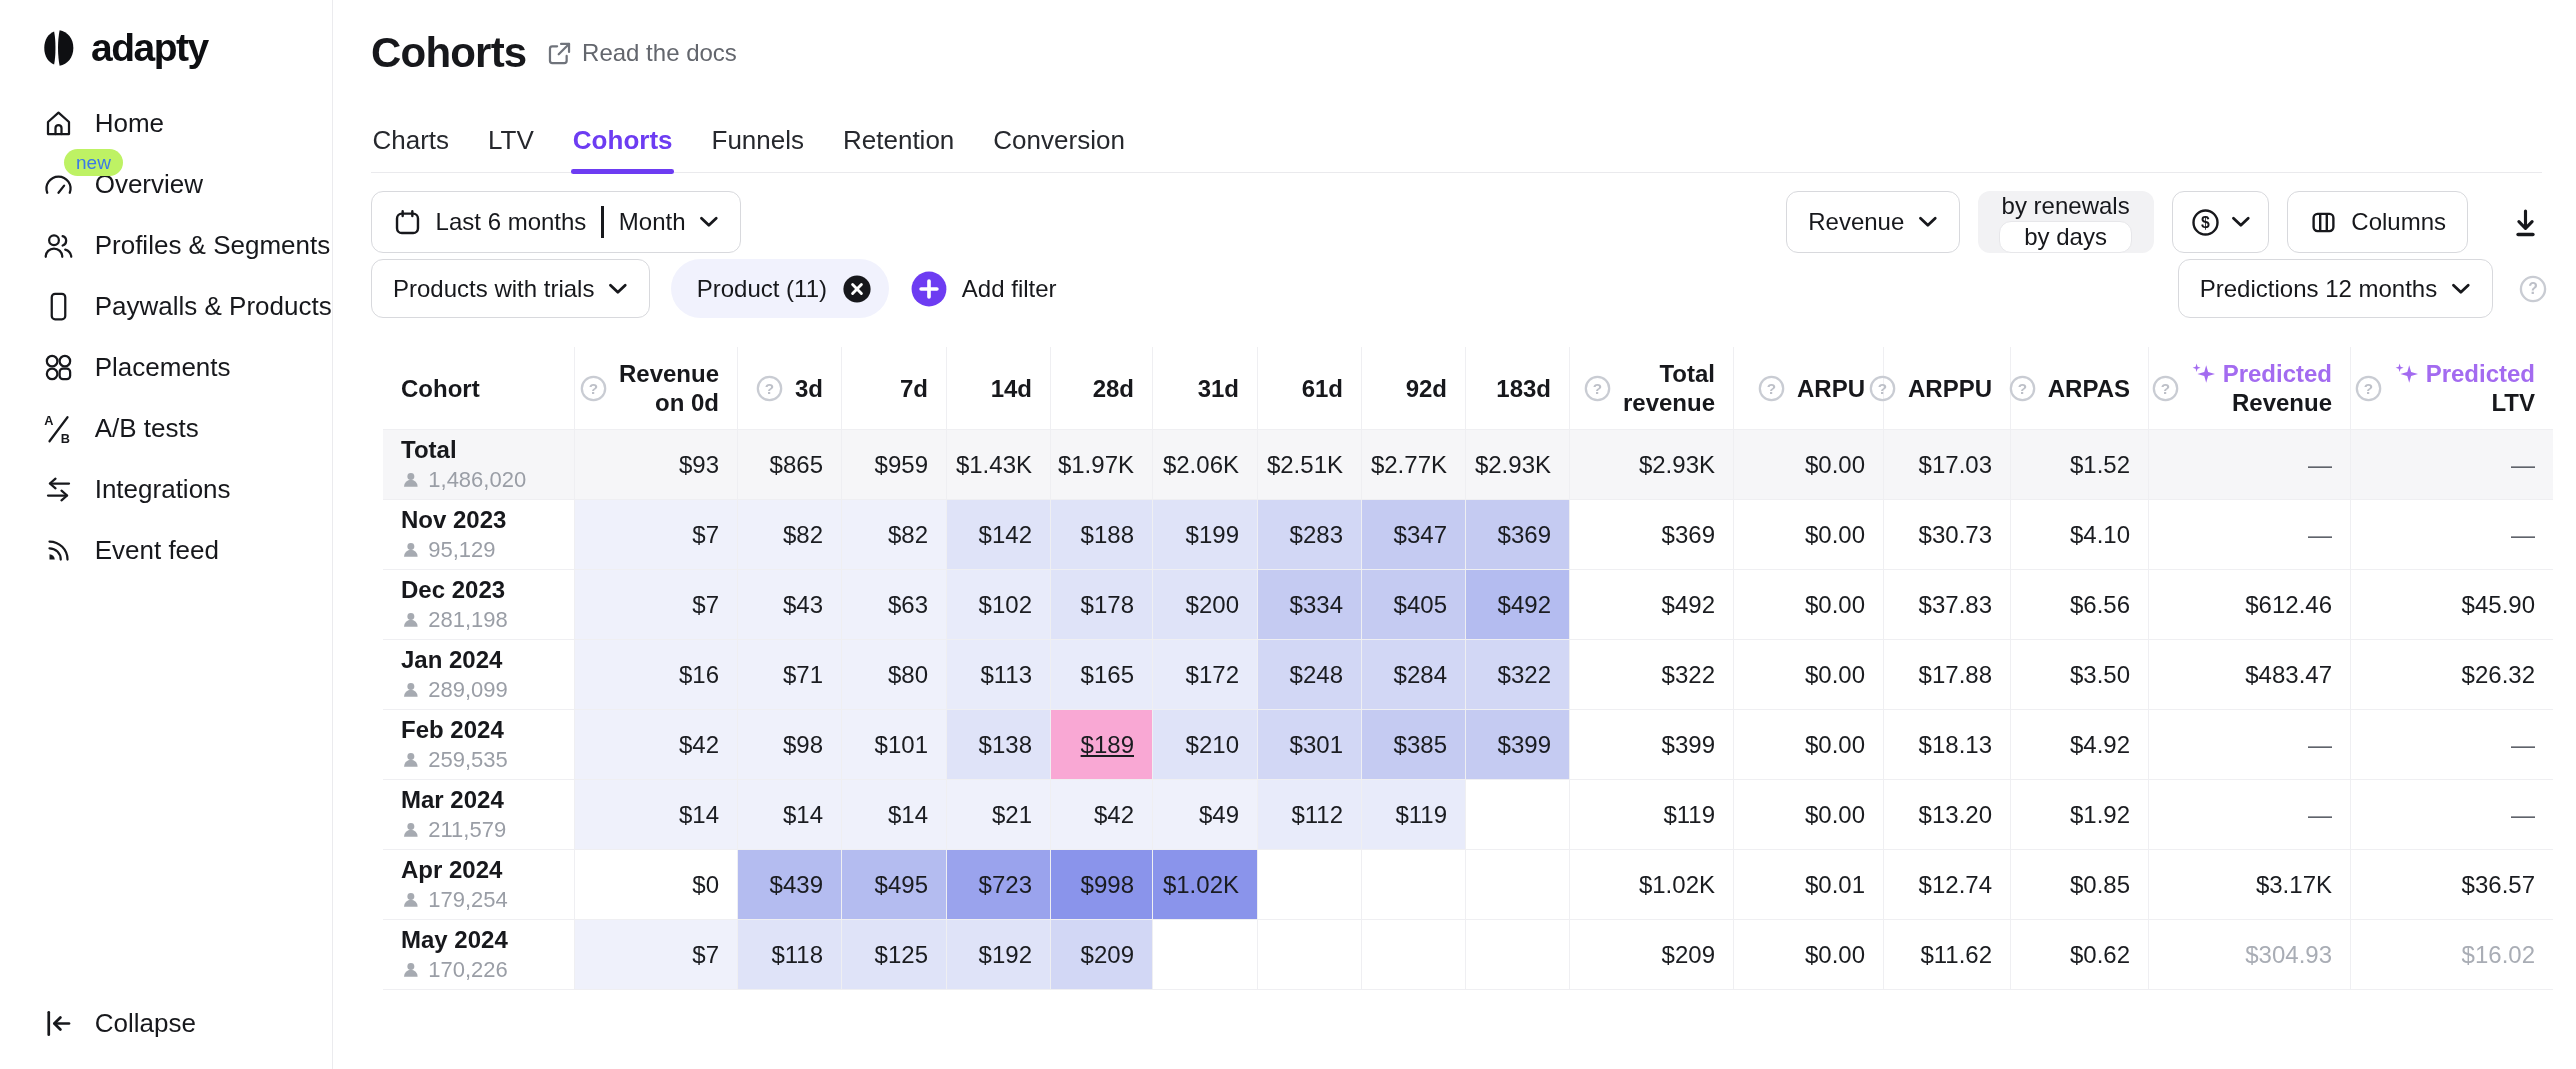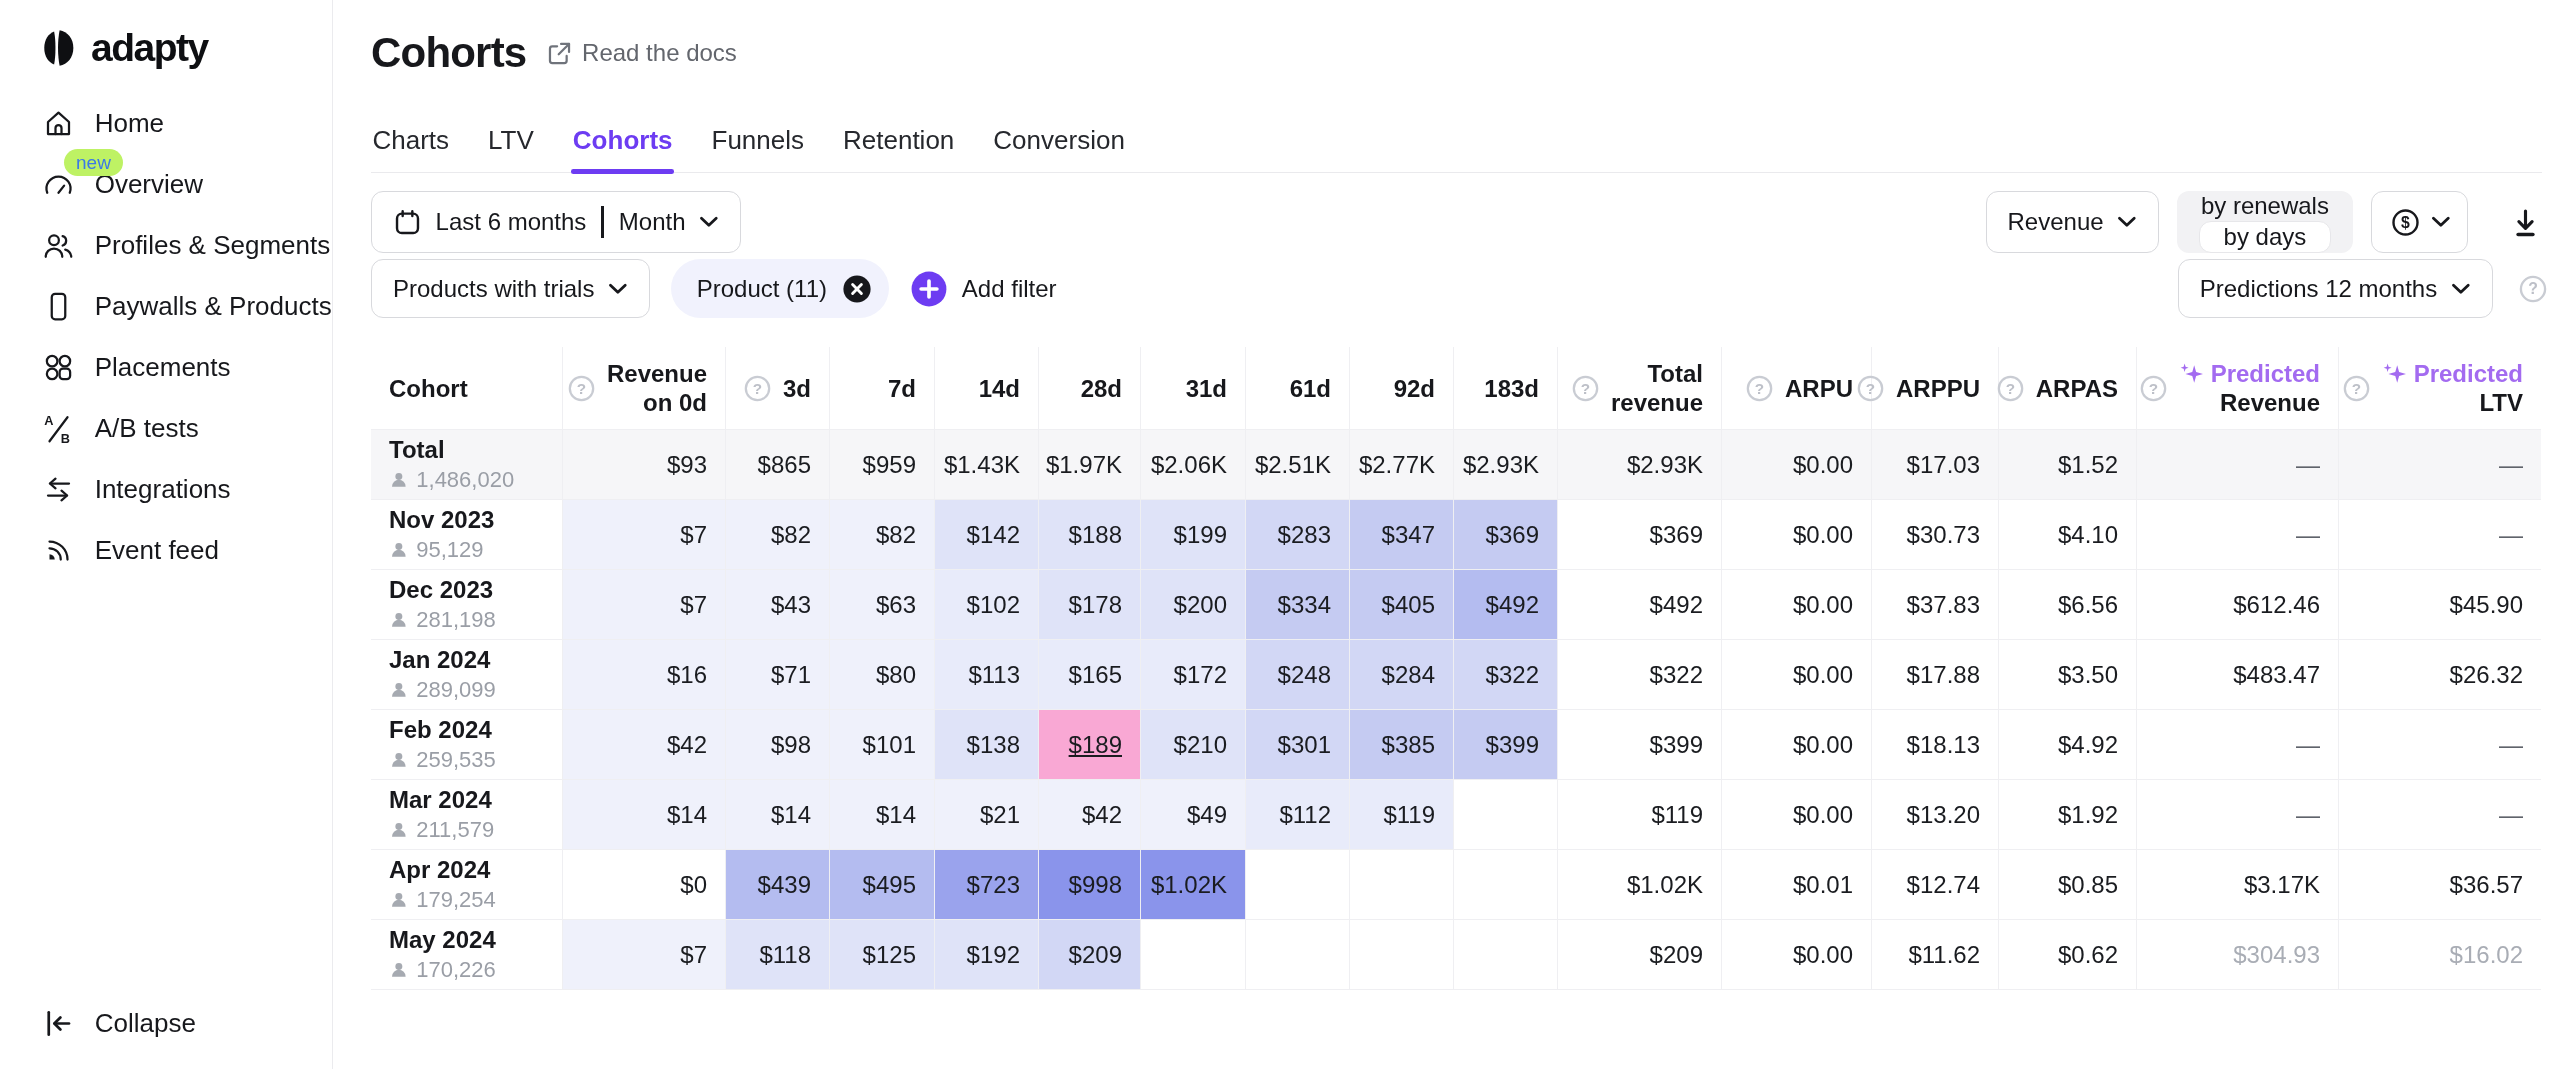--- a/index.html
+++ b/index.html
@@ -48,21 +48,21 @@
   .icon-btn svg.cur{width:33px;height:33px;}
   .dl{margin-left:23px;cursor:pointer;display:flex;align-items:center;}
   .dl svg{width:33px;height:33px;}
   .chip{display:flex;align-items:center;gap:13.6px;height:59px;padding:0 16.7px 0 26px;background:#f1f2fd;border-radius:757px;font-size:24px;font-weight:500;cursor:pointer;}
   .chip svg{width:32px;height:32px;}
   .add-filter{display:flex;align-items:center;gap:13.6px;font-size:24px;font-weight:500;cursor:pointer;}
   .add-filter svg{width:38px;height:38px;}
   .help-right{margin-left:4.5px;display:flex;align-items:center;cursor:pointer;}
   .help-right svg{width:30px;height:30px;}
   
-  .table{position:absolute;left:371px;top:347px;display:grid;
+  .table{position:absolute;left:383px;top:347px;display:grid;
     grid-template-columns:192px 163px 104px 105px 104px 102px 105px 104px 104px 104px 164px 150px 127px 138px 202px 202px;
     grid-template-rows:83px repeat(8,70px);}
   .th,.td{border-right:1.5px solid #efeff2;border-bottom:1.5px solid #efeff2;box-sizing:border-box;background:#fff;}
   .lastcol{border-right:none;}
   .th{display:flex;align-items:center;justify-content:flex-end;gap:10.6px;padding:0 18px;font-size:24px;font-weight:700;}
   .th .lines{text-align:right;line-height:29px;}
   .th.left{justify-content:flex-start;padding-left:18px;}
   .th svg.help{width:29px;height:29px;flex:0 0 29px;}
   .pred1{color:#a36bf0;display:flex;align-items:center;justify-content:flex-end;gap:7.6px;}
   .pred1 svg{width:24px;height:24px;}
@@ -226,20 +226,27 @@
     </div>
     <button class="btn icon-btn">
       <svg class="cur" viewBox="0 0 44 44" style="font-size:32px">
         <circle cx="22" cy="22" r="16" fill="none" stroke="#17181c" stroke-width="3.2"></circle>
         <text x="22" y="29.5" text-anchor="middle" font-size="21" font-weight="700" fill="#17181c" font-family="Liberation Sans, sans-serif">$</text>
       </svg>
       <svg class="chev" viewBox="0 0 24 14">
         <path d="M3 2.5 L12 11 L21 2.5" fill="none" stroke="#17181c" stroke-width="3.4" stroke-linecap="round" stroke-linejoin="round"></path>
       </svg>
     </button>
+    <button class="btn">
+      <svg class="cal" viewBox="0 0 44 44">
+        <rect x="7" y="9" width="30" height="26" rx="6" fill="none" stroke="#17181c" stroke-width="3.6"></rect>
+        <path d="M17 9 V35 M27 9 V35" stroke="#17181c" stroke-width="3.6" fill="none"></path>
+      </svg>
+      <span>Columns</span>
+    </button>
     <span class="dl">
       <svg viewBox="0 0 40 40">
         <path d="M20 6 V26" stroke="#17181c" stroke-width="3.8" stroke-linecap="round" fill="none"></path>
         <path d="M12 19 L20 27 L28 19" stroke="#17181c" stroke-width="3.8" stroke-linecap="round" stroke-linejoin="round" fill="none"></path>
         <path d="M11 34.5 H29" stroke="#17181c" stroke-width="4.2" stroke-linecap="round" fill="none"></path>
       </svg>
     </span>
   </div>
 </div>
 

